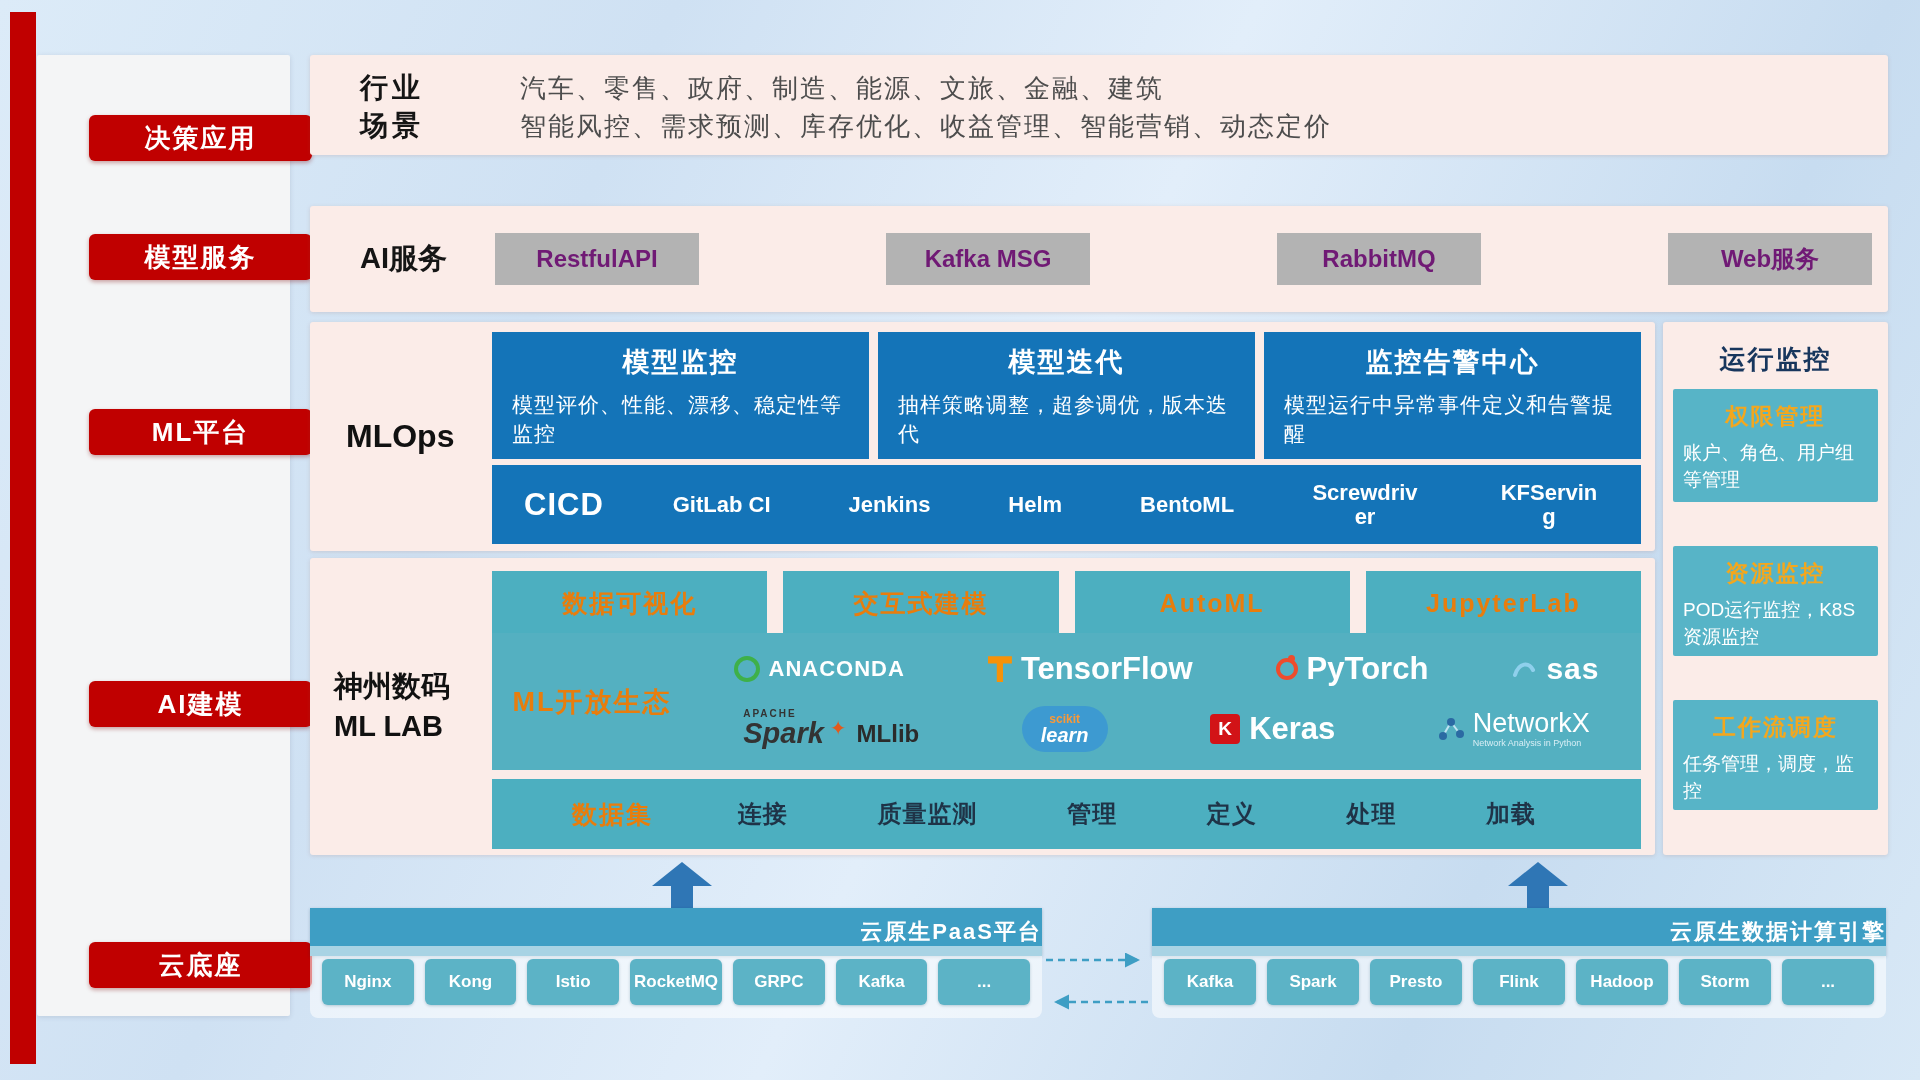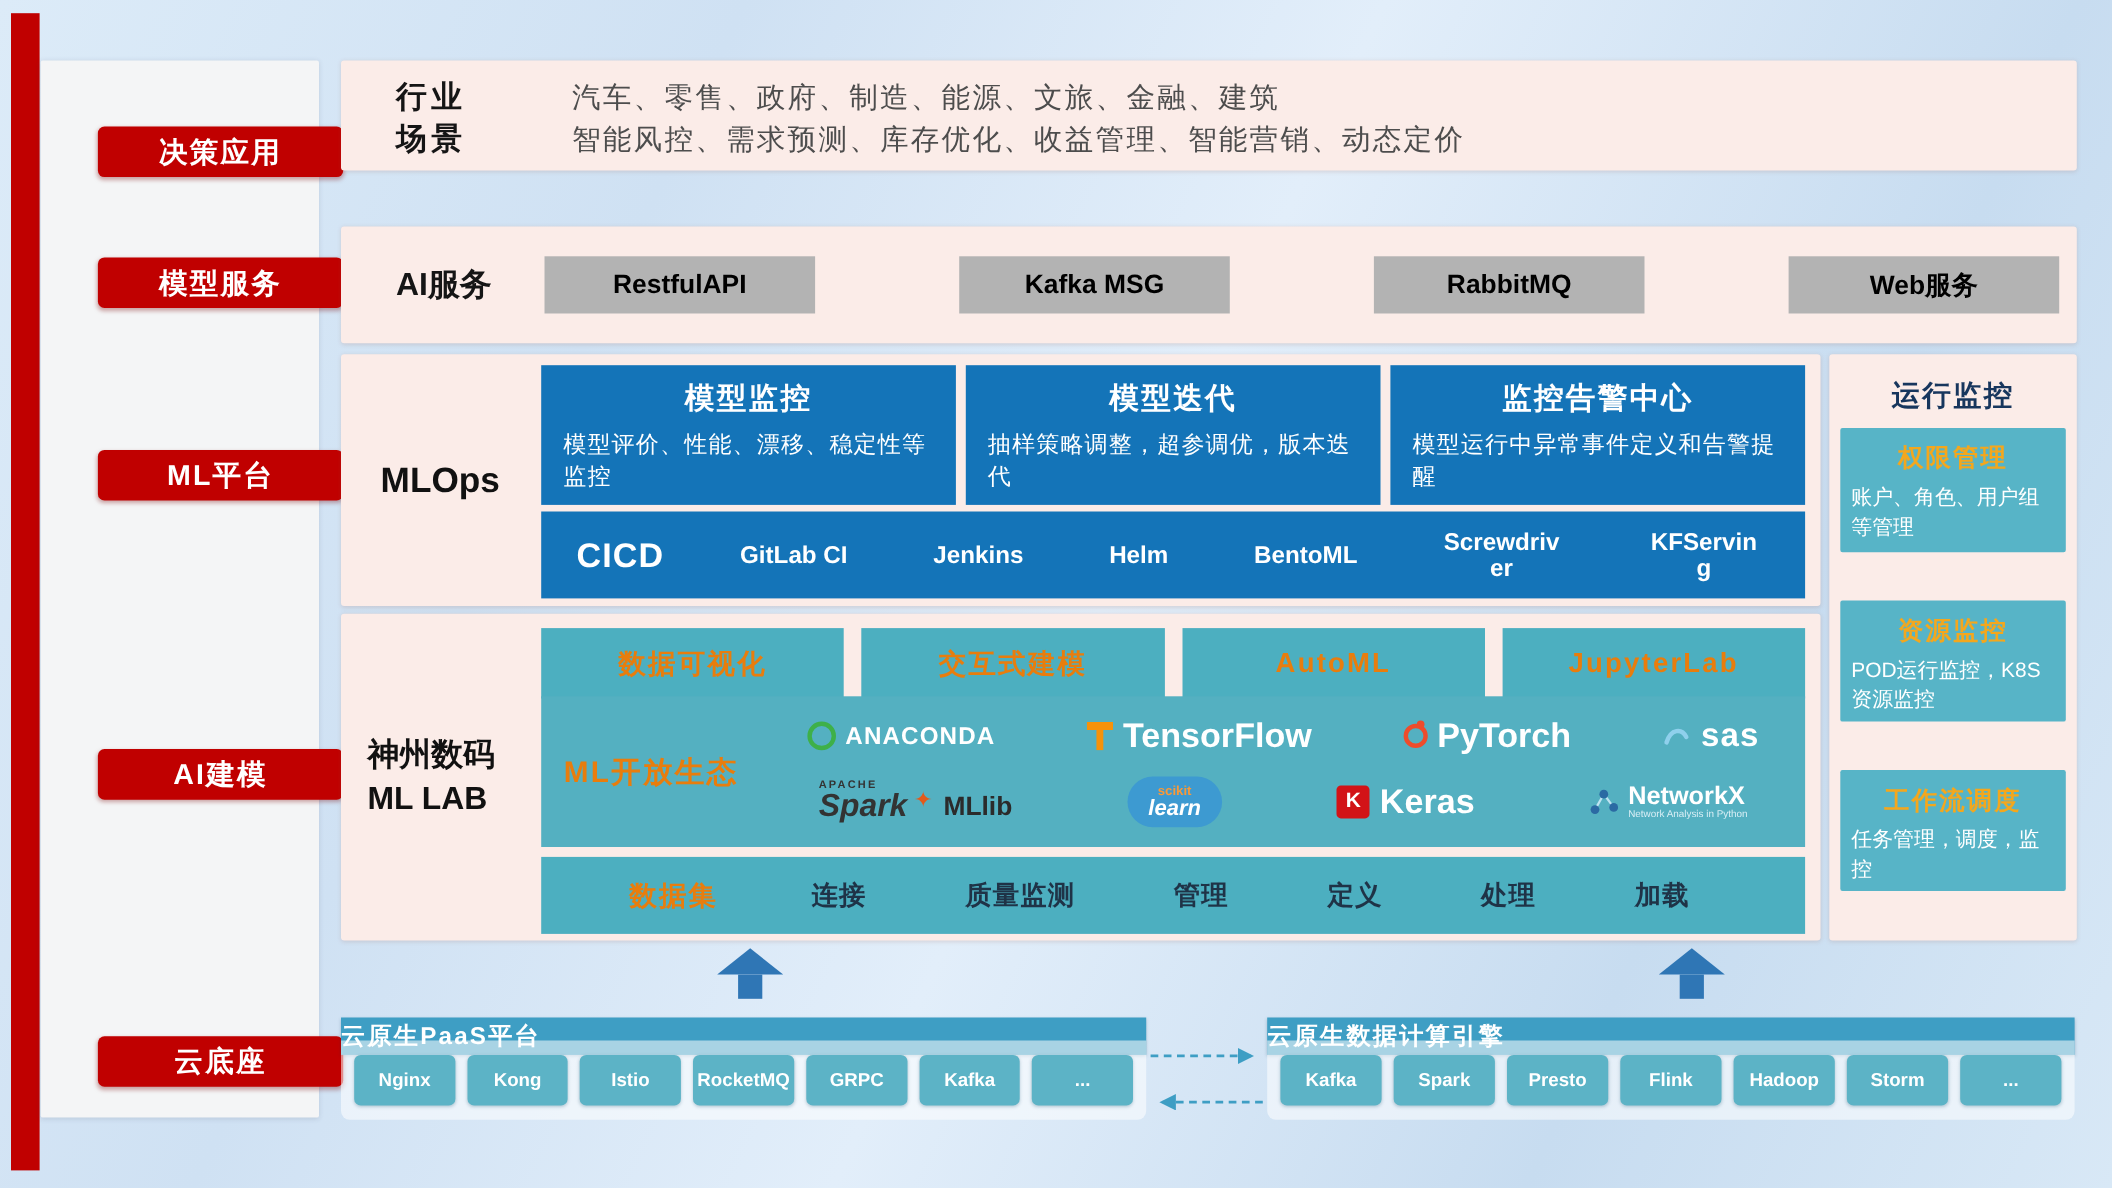--- a/index.html
+++ b/index.html
@@ -25,21 +25,21 @@
   .row1 { left:310px; top:55px; width:1578px; height:100px; display:flex; flex-direction:column; justify-content:space-around; padding:14px 30px 14px 50px; }
   .kv { display:flex; align-items:center; }
   .kv .k { width:100px; font-size:28px; font-weight:bold; color:#151515; letter-spacing:4px; }
   .kv .v { margin-left:60px; font-size:26px; color:#4d4d4d; letter-spacing:2px; }
 
   
   .row2 { left:310px; top:206px; width:1578px; height:106px; display:flex; align-items:center; padding-left:50px; }
   .row2 .k { width:135px; font-size:29px; font-weight:bold; color:#151515; }
   .svc-wrap { position:absolute; left:185px; right:16px; display:flex; justify-content:space-between; }
   .svc-btn {
-    width:246px; height:52px; background:#b3b3b3; color:#000000; font-size:24px; font-weight:bold;
+    width:204px; height:52px; background:#b3b3b3; color:#701a75; font-size:24px; font-weight:bold;
     display:flex; align-items:center; justify-content:center; cursor:pointer;
   }
 
   
   .row3 { left:310px; top:322px; width:1345px; height:229px; }
   .mlops-label { position:absolute; left:36px; top:0; height:100%; display:flex; align-items:center; font-size:32px; font-weight:bold; color:#111; }
   .blue-cards { position:absolute; left:182px; top:10px; width:1149px; display:flex; gap:9px; }
   .blue-card { flex:1 1 0; height:127px; background:#1474b8; color:#fff; padding:12px 20px 10px; }
   .blue-card .bt { text-align:center; font-size:27px; font-weight:bold; letter-spacing:2px; margin-bottom:10px; }
   .blue-card .bd { font-size:21px; line-height:1.4; letter-spacing:1px; }
@@ -77,33 +77,33 @@
   .logo-spark { display:flex; align-items:flex-end; gap:10px; }
   .spark-col { display:flex; flex-direction:column; line-height:1; }
   .spark-sub { font-size:10px; color:#333; letter-spacing:2px; font-weight:bold; }
   .spark-main { font-size:29px; font-weight:bold; font-style:italic; color:#333; }
   .spark-star { color:#e25a1c; font-size:20px; margin-left:-4px; transform:translateY(-8px); }
   .mllib-text { font-size:24px; font-weight:bold; color:#2b2b2b; }
   .sk-badge { width:86px; height:46px; background:#3d9ad1; border-radius:23px; display:flex; flex-direction:column; align-items:center; justify-content:center; line-height:1; }
   .sk-top { font-size:12px; color:#f89939; font-weight:bold; }
   .sk-bottom { font-size:20px; color:#fff; font-weight:bold; font-style:italic; }
   .nx-wrap { display:flex; flex-direction:column; line-height:1.1; }
-  .nx-name { font-size:23px; font-weight:bold; color:#fff; }
+  .nx-name { font-size:27px; font-weight:normal; color:#fff; }
   .nx-sub { font-size:9px; color:#d8eef5; }
   .sas-text { font-size:30px; font-weight:bold; color:#fff; letter-spacing:1px; }
   .dataset { position:absolute; left:182px; top:221px; width:1149px; height:70px; background:#4cafc0; display:flex; align-items:center; }
   .dataset .dlabel { margin-left:80px; font-size:25px; font-weight:bold; color:#e87d0d; letter-spacing:2px; }
   .dataset .ditems { flex:1; display:flex; justify-content:space-around; margin:0 60px 0 40px; }
   .dataset .ditems span { font-size:24px; color:#1f3347; font-weight:bold; letter-spacing:1px; }
 
   
   .up-arrow { position:absolute; top:862px; width:60px; height:46px; }
   .up-arrow .head { width:0; height:0; border-left:30px solid transparent; border-right:30px solid transparent; border-bottom:24px solid #2f76b5; }
   .up-arrow .stem { width:22px; height:22px; background:#2f76b5; margin:0 auto; }
-  .found-bar { position:absolute; top:908px; height:34px; background:#3e9ec4; color:#fff; font-size:22px; font-weight:bold; letter-spacing:2px; display:flex; align-items:center; justify-content:flex-start; box-shadow:0 1px 3px rgba(0,60,90,.25);margin-top:17px; }
+  .found-bar { position:absolute; top:908px; height:48px; background:#3e9ec4; color:#fff; font-size:22px; font-weight:bold; letter-spacing:2px; display:flex; align-items:center; justify-content:flex-end; box-shadow:0 1px 3px rgba(0,60,90,.25); }
   .chip-strip { position:absolute; top:946px; height:72px; background:rgba(255,255,255,.55); border-radius:0 0 8px 8px; display:flex; align-items:center; gap:11px; padding:0 12px; }
   .chip { flex:1 1 0; height:46px; background:#5cb3c6; border-radius:6px; color:#fff; font-size:17px; font-weight:bold; display:flex; align-items:center; justify-content:center; text-align:center; line-height:1.05; padding:0 4px; cursor:pointer; box-shadow:0 1px 3px rgba(0,70,100,.25); }
 </style>
 </head>
 <body>
 
 <div class="stage">
 
   <div class="red-bar"></div>
 

